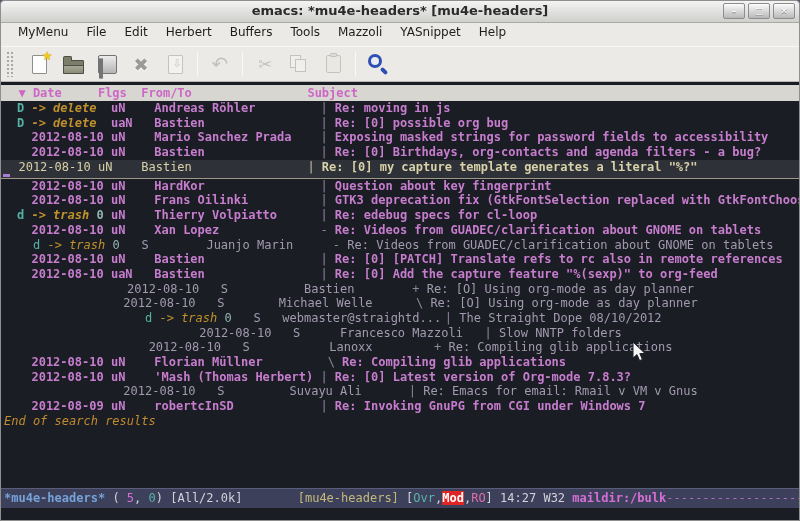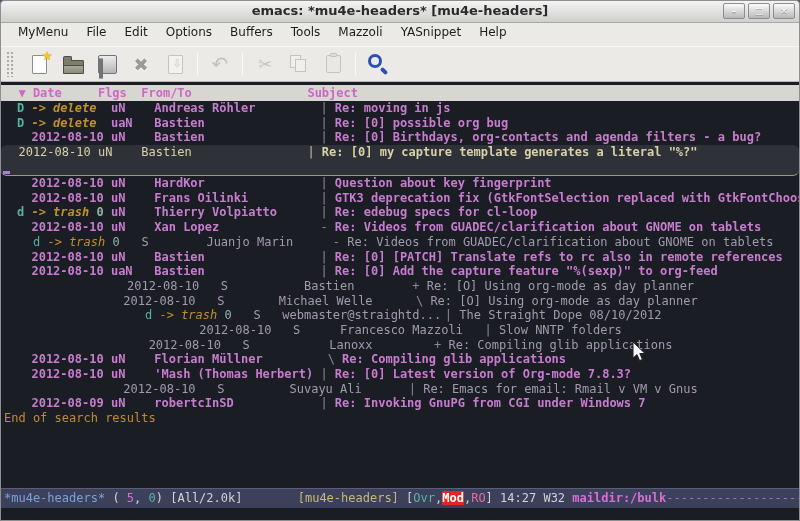--- a/index.html
+++ b/index.html
@@ -54,30 +54,30 @@
   .row{position:relative;height:14.7px;line-height:14.7px;white-space:pre;overflow:hidden;margin-left:-3px;padding-left:3px;}
   .f-marker{display:inline-block;width:2ch;color:#55b2a5;font-style:normal;}
   .f-date{display:inline-block;width:11ch;}
   .f-flags{display:inline-block;width:6ch;}
   .f-from{display:inline-block;width:23ch;}
   .f-thread{color:#8e86a0;font-weight:normal;}
   .mark-date{color:#c0922b;font-style:italic;}
   .date-suffix{color:#8fb5ac;font-style:normal;}
   .st-unread{color:#c77dce;font-weight:bold;padding-left:16px;}
   .st-read{color:#a29aaf;font-weight:normal;text-align:center;}
-  .st-current{color:#d8d2a8;font-weight:normal;background:#2f3138;border-bottom:1px solid #9d9888;height:31px;border-radius:6px;}
+  .st-current{color:#d8d2a8;font-weight:normal;background:#2f3138;border-bottom:1px solid #9d9888;height:19px;}
   .st-current .f-thread{color:#c8c2a0;}
   .st-current .f-subject{font-weight:bold;}
   .st-current .f-marker,.st-current .date-suffix{color:#d8d2a8;}
   .text-cursor{position:absolute;left:2px;bottom:1px;width:7px;height:3px;background:#a87fd4;}
-  .eos{height:14.7px;line-height:14.7px;color:#c08c2e;white-space:pre;}
+  .eos{height:14.7px;line-height:14.7px;color:#c08c2e;font-style:italic;white-space:pre;}
   
   .modeline{height:20px;line-height:19px;background:#3d405a;border-top:1px solid #5b5e7a;
             white-space:pre;overflow:hidden;padding-left:3px;color:#c9c9d4;}
-  .ml-buffer{color:#76a2d8;font-weight:normal;}
+  .ml-buffer{color:#76a2d8;font-weight:bold;}
   .ml-plain{color:#d2d2da;}
   .ml-pink{color:#d76fd7;}
   .ml-teal{color:#57b5a8;}
   .ml-khaki{color:#c5b97a;margin-left:48px;}
   .ml-mod{color:#fff;background:#e02525;font-weight:bold;}
   .ml-pink2{color:#e06fa8;}
   .ml-magenta{color:#d76fd7;font-weight:bold;}
   .ml-dashes{color:#a66fc0;}
   .echo-area{height:13px;background:#1b1d24;}
   
@@ -94,21 +94,21 @@
       <div class="win-btn">–</div>
       <div class="win-btn">□</div>
       <div class="win-btn">✕</div>
     </div>
   </div>
 
   <div class="menubar">
       <div class="menu-item">MyMenu</div>
       <div class="menu-item">File</div>
       <div class="menu-item">Edit</div>
-      <div class="menu-item">Options</div>
+      <div class="menu-item">Herbert</div>
       <div class="menu-item">Buffers</div>
       <div class="menu-item">Tools</div>
       <div class="menu-item">Mazzoli</div>
       <div class="menu-item">YASnippet</div>
       <div class="menu-item">Help</div>
     </div>
 
   <div class="toolbar">
     <div class="grip"></div>
 
@@ -163,20 +163,21 @@
   </div>
 
   <div class="frame-gap"></div>
 
   <div class="header-line buffer-font"><span class="f-marker"> </span><span class="f-date">▼ Date</span><span class="f-flags">Flgs</span><span class="f-from">From/To</span><span>Subject</span></div>
 
   <div class="buffer buffer-font">
     <div id="rows-container">
         <div class="row st-unread"><span class="f-marker">D</span><span class="f-date mark-date"><span>-&gt; delete</span></span><span class="f-flags">uN</span><span class="f-from">Andreas Röhler</span><span class="f-thread">| </span><span class="f-subject">Re: moving in js</span></div>
         <div class="row st-unread"><span class="f-marker">D</span><span class="f-date mark-date"><span>-&gt; delete</span></span><span class="f-flags">uaN</span><span class="f-from">Bastien</span><span class="f-thread">| </span><span class="f-subject">Re: [0] possible org bug</span></div>
+        <div class="row st-unread"><span class="f-marker"> </span><span class="f-date"><span>2012-08-10</span></span><span class="f-flags">uN</span><span class="f-from">Mario Sanchez Prada</span><span class="f-thread">| </span><span class="f-subject">Exposing masked strings for password fields to accessibility</span></div>
         <div class="row st-unread"><span class="f-marker"> </span><span class="f-date"><span>2012-08-10</span></span><span class="f-flags">uN</span><span class="f-from">Bastien</span><span class="f-thread">| </span><span class="f-subject">Re: [0] Birthdays, org-contacts and agenda filters - a bug?</span></div>
         <div class="row st-current"><span class="f-marker"> </span><span class="f-date"><span>2012-08-10</span></span><span class="f-flags">uN</span><span class="f-from">Bastien</span><span class="f-thread">| </span><span class="f-subject">Re: [0] my capture template generates a literal "%?"</span><div class="text-cursor"></div></div>
         <div class="row st-unread"><span class="f-marker"> </span><span class="f-date"><span>2012-08-10</span></span><span class="f-flags">uN</span><span class="f-from">HardKor</span><span class="f-thread">| </span><span class="f-subject">Question about key fingerprint</span></div>
         <div class="row st-unread"><span class="f-marker"> </span><span class="f-date"><span>2012-08-10</span></span><span class="f-flags">uN</span><span class="f-from">Frans Oilinki</span><span class="f-thread">| </span><span class="f-subject">GTK3 deprecation fix (GtkFontSelection replaced with GtkFontChooser)</span></div>
         <div class="row st-unread"><span class="f-marker">d</span><span class="f-date mark-date"><span>-&gt; trash </span><span class="date-suffix">0</span></span><span class="f-flags">uN</span><span class="f-from">Thierry Volpiatto</span><span class="f-thread">| </span><span class="f-subject">Re: edebug specs for cl-loop</span></div>
         <div class="row st-unread"><span class="f-marker"> </span><span class="f-date"><span>2012-08-10</span></span><span class="f-flags">uN</span><span class="f-from">Xan Lopez</span><span class="f-thread">- </span><span class="f-subject">Re: Videos from GUADEC/clarification about GNOME on tablets</span></div>
         <div class="row st-read"><span class="f-marker">d</span><span class="f-date mark-date"><span>-&gt; trash </span><span class="date-suffix">0</span></span><span class="f-flags">S</span><span class="f-from">Juanjo Marin</span><span class="f-thread">- </span><span class="f-subject">Re: Videos from GUADEC/clarification about GNOME on tablets</span></div>
         <div class="row st-unread"><span class="f-marker"> </span><span class="f-date"><span>2012-08-10</span></span><span class="f-flags">uN</span><span class="f-from">Bastien</span><span class="f-thread">| </span><span class="f-subject">Re: [0] [PATCH] Translate refs to rc also in remote references</span></div>
         <div class="row st-unread"><span class="f-marker"> </span><span class="f-date"><span>2012-08-10</span></span><span class="f-flags">uaN</span><span class="f-from">Bastien</span><span class="f-thread">| </span><span class="f-subject">Re: [0] Add the capture feature "%(sexp)" to org-feed</span></div>
         <div class="row st-read"><span class="f-marker"> </span><span class="f-date"><span>2012-08-10</span></span><span class="f-flags">S</span><span class="f-from">Bastien</span><span class="f-thread">+ </span><span class="f-subject">Re: [O] Using org-mode as day planner</span></div>

